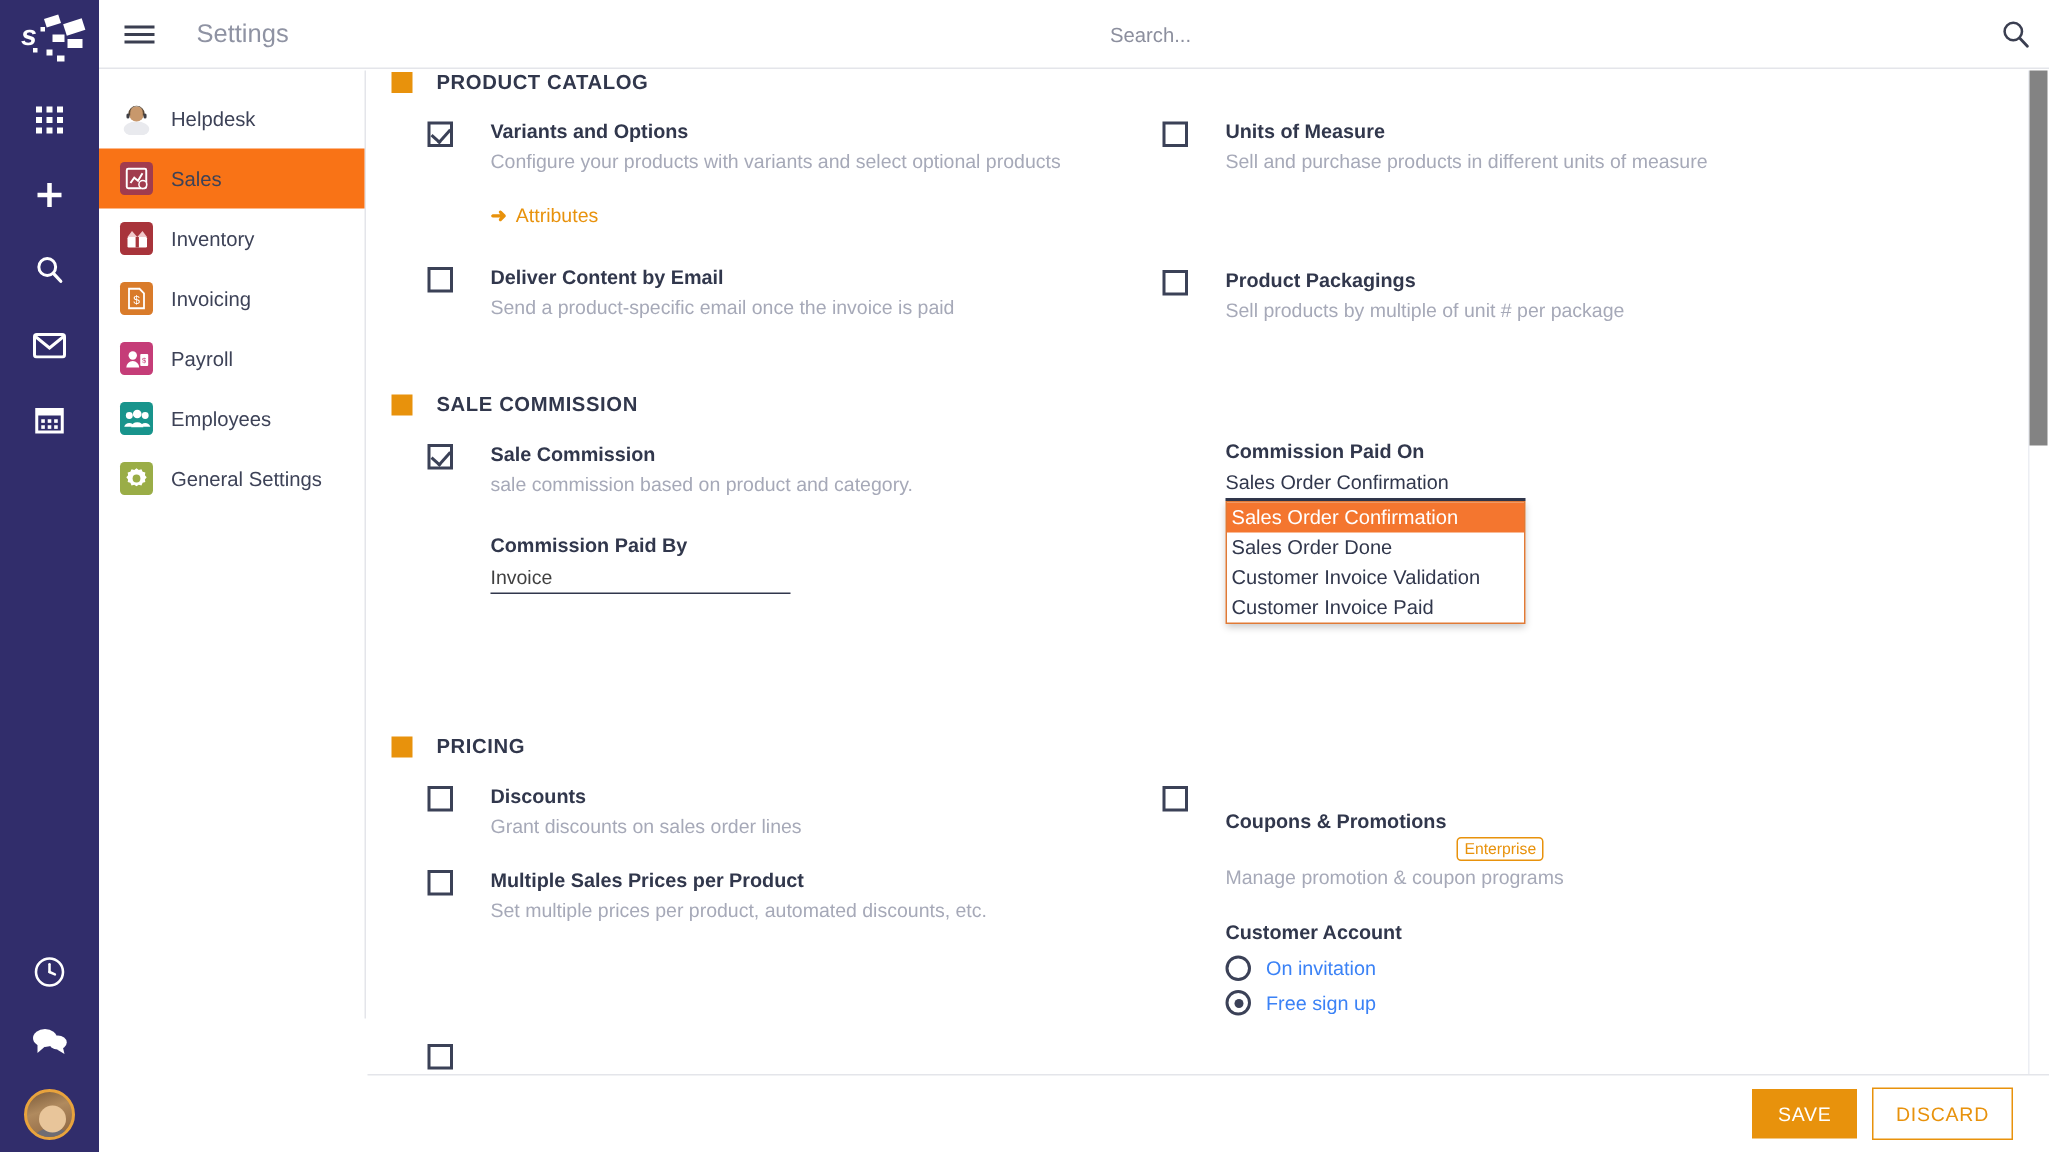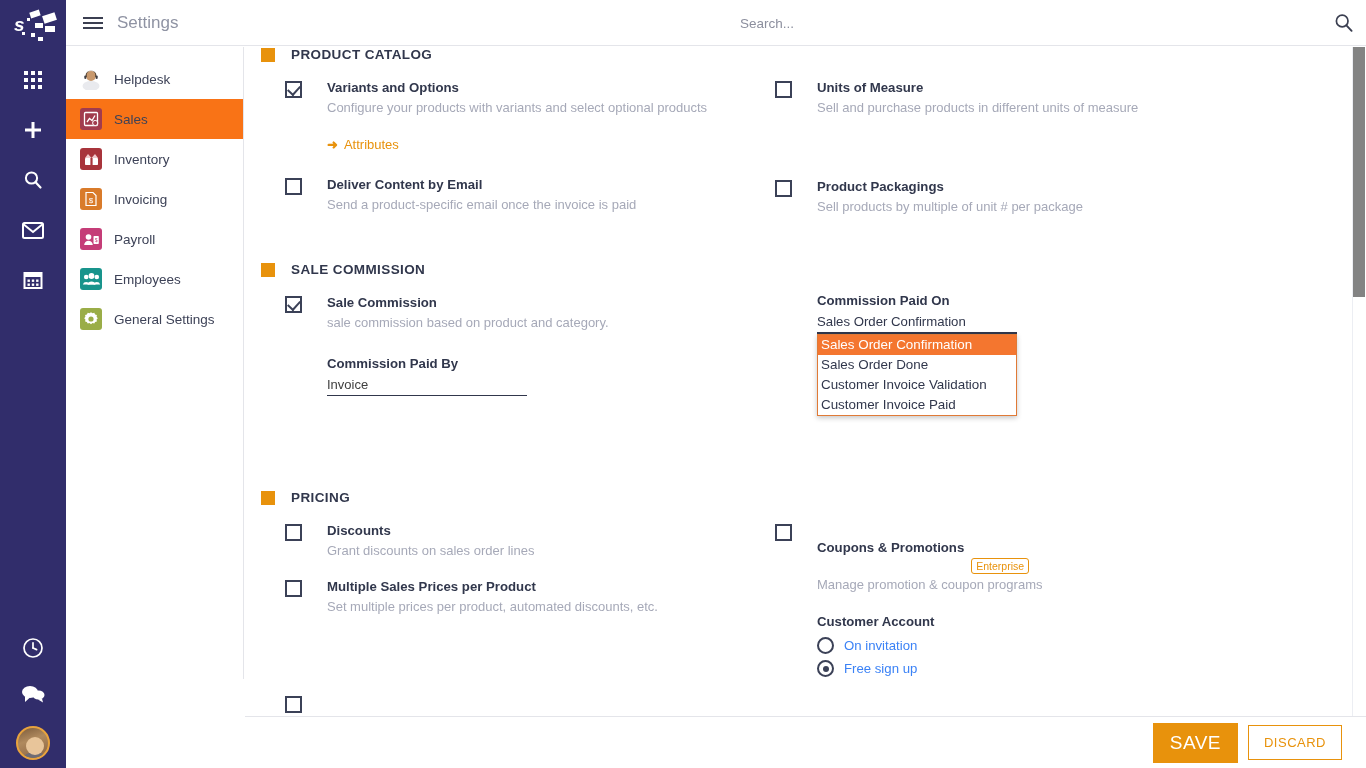--- a/index.html
+++ b/index.html
@@ -63,21 +63,21 @@
   .topbar {
     position: absolute; left: 66px; top: 0;
     width: 1300px; height: 46px;
     background: #ffffff;
     border-bottom: 1px solid #e4e5ea;
     display: flex; align-items: center;
   }
   .hamburger { margin-left: 17px; width: 20px; display:flex; flex-direction:column; gap:3px; cursor:pointer; }
   .hamburger i { display:block; height:2px; background:#3b3f51; width:20px; }
   .app-title {
-    margin-left: 14px;
+    margin-left: 28px;
     font-size: 17px; color: #8f93a3; font-weight: 400;
   }
   .search-wrap {
     position: absolute; left: 674px; top: 0; height: 46px;
     display: flex; align-items: center;
   }
   .search-input {
     border: none; outline: none; background: transparent;
     font-size: 13.5px; color: #2b3040; width: 540px;
     font-family: "Liberation Sans", sans-serif;
@@ -212,21 +212,21 @@
   
   .bottombar {
     position: absolute; left: 245px; bottom: 0;
     width: 1121px; height: 52px;
     background: #ffffff; border-top: 1px solid #e4e5ea;
     display: flex; align-items: center; justify-content: flex-end;
     padding-right: 24px; gap: 10px;
   }
   .btn-save {
     background: #e8920c; color: #fff; border: none;
-    font-size: 19px; letter-spacing: 0.5px;
+    font-size: 13px; letter-spacing: 0.5px;
     padding: 9px 17px; cursor: pointer;
     font-family: "Liberation Sans", sans-serif;
   }
   .btn-discard {
     background: #fff; color: #e8920c; border: 1px solid #e8920c;
     font-size: 13px; letter-spacing: 0.5px;
     padding: 9px 15px; cursor: pointer;
     font-family: "Liberation Sans", sans-serif;
   }
 

